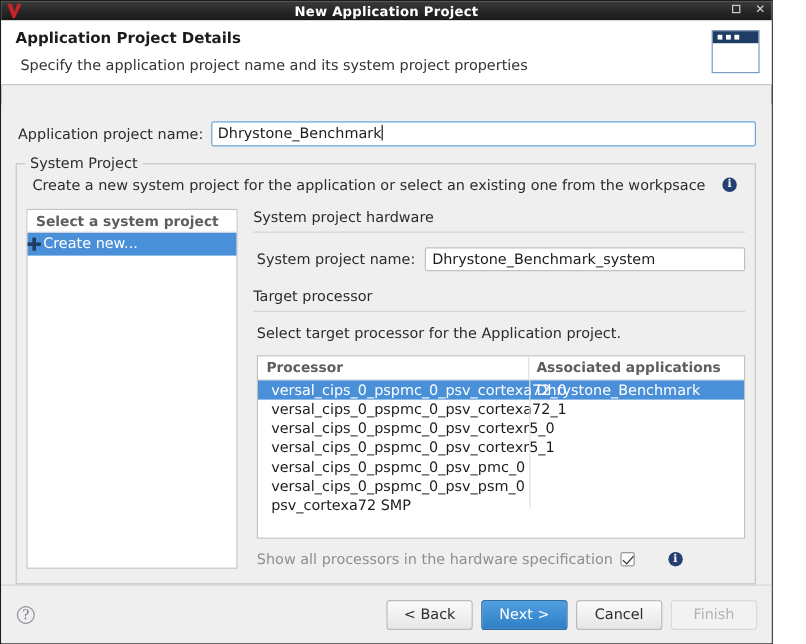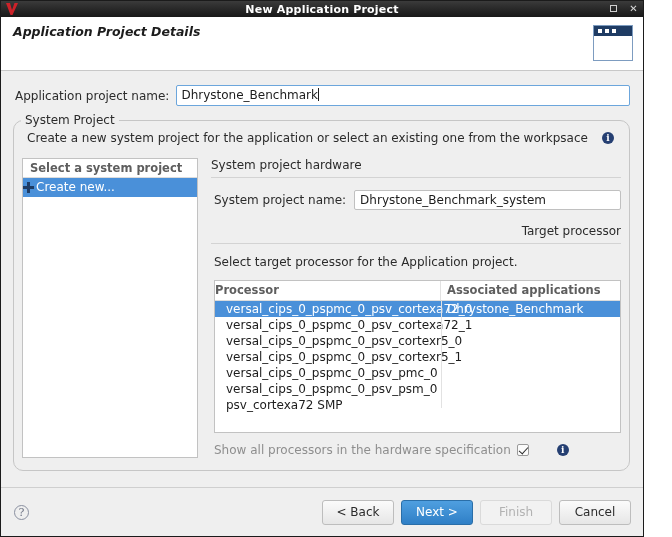--- a/index.html
+++ b/index.html
@@ -84,21 +84,20 @@
     position: relative;
     padding: 7px 10px 0 12px;
     box-sizing: border-box;
     border-bottom: 1px solid #c8c8c8;
   }
   .header h1 {
     margin: 0;
     font-size: 12.5px;
     font-weight: bold;
     color: #1c1c1c;
-    font-style: italic;
   }
   .header .subtitle {
     margin-top: 8px;
     font-size: 12px;
     color: #333333;
     padding-left: 4px;
   }
   .header-icon {
     position: absolute;
     right: 10px;
@@ -122,20 +121,21 @@
     width: 4px; height: 4px;
     background: #ffffff;
   }
 
   
   .content {
     flex: 1 1 auto;
     background: #efefef;
     position: relative;
     padding: 0;
+    margin-top: 16px;
   }
 
   
   .proj-row {
     display: flex;
     align-items: center;
     padding: 14px 13px 0 14px;
   }
   .proj-row label {
     font-size: 12px;
@@ -165,21 +165,21 @@
     background: #1c1c1c;
     vertical-align: -2px;
     margin-left: 0px;
   }
 
   
   .groupbox {
     position: relative;
     margin: 14px 13px 0 12px;
     border: 1px solid #c6c6c6;
-    border-radius: 10px;
+    border-radius: 0;
     padding: 9px 8px 8px 8px;
     box-sizing: border-box;
     height: 351px;
   }
   .groupbox > .gb-title {
     position: absolute;
     top: -8px;
     left: 7px;
     background: #efefef;
     padding: 0 4px;
@@ -304,21 +304,20 @@
     border-radius: 2px;
     font-family: "DejaVu Sans", "Liberation Sans", sans-serif;
     font-size: 12px;
     color: #1c1c1c;
     padding: 0 5px;
     line-height: 18px;
     outline: none;
   }
   .sec-title2 {
     margin-top: 14px;
-    text-align: right;
   }
   .target-desc {
     font-size: 12px;
     color: #2b2b2b;
     margin-top: 11px;
     padding-left: 3px;
   }
 
   
   .proc-table {
@@ -333,21 +332,21 @@
   }
   .pt-head {
     display: flex;
     height: 19px;
     flex: 0 0 19px;
     border-bottom: 1px solid #dcdcdc;
     font-size: 11.5px;
     font-weight: bold;
     color: #5e5e5e;
   }
-  .pt-col-a { width: 226px; flex: 0 0 226px; line-height: 19px; box-sizing: border-box; border-right: 1px solid #e2e2e2;}
+  .pt-col-a { width: 226px; flex: 0 0 226px; padding-left: 7px; line-height: 19px; box-sizing: border-box; border-right: 1px solid #e2e2e2;}
   .pt-col-b { flex: 1 1 auto; padding-left: 6px; line-height: 19px; box-sizing: border-box;}
   .pt-body { flex: 1 1 auto; position: relative; }
   .pt-divider {
     position: absolute;
     left: 226px;
     top: 0;
     bottom: 24px;
     width: 1px;
     background: #e2e2e2;
   }
@@ -456,20 +455,21 @@
     </div>
     <div class="title-text">New Application Project</div>
     <div class="title-buttons">
       <span class="title-btn"><span class="sq-icon" style="display:inline-block"></span></span>
       <span class="title-btn">✕</span>
     </div>
   </div>
 
   <div class="header">
     <h1>Application Project Details</h1>
+    <div class="subtitle">Specify the application project name and its system project properties</div>
     <div class="header-icon">
       <div class="hi-bar">
         <span class="hi-dot"></span>
           <span class="hi-dot"></span>
           <span class="hi-dot"></span>
       </div>
     </div>
   </div>
 
   <div class="content">
@@ -558,17 +558,17 @@
         </div>
       </div>
     </div>
   </div>
 
   <div class="footer">
     <span class="help-icon">?</span>
     <span class="footer-spacer"></span>
     <button class="btn">&lt; Back</button>
     <button class="btn primary">Next &gt;</button>
+    <button class="btn">Cancel</button>
     <button class="btn disabled">Finish</button>
-    <button class="btn">Cancel</button>
   </div>
 
 </div>
 
 </body></html>

